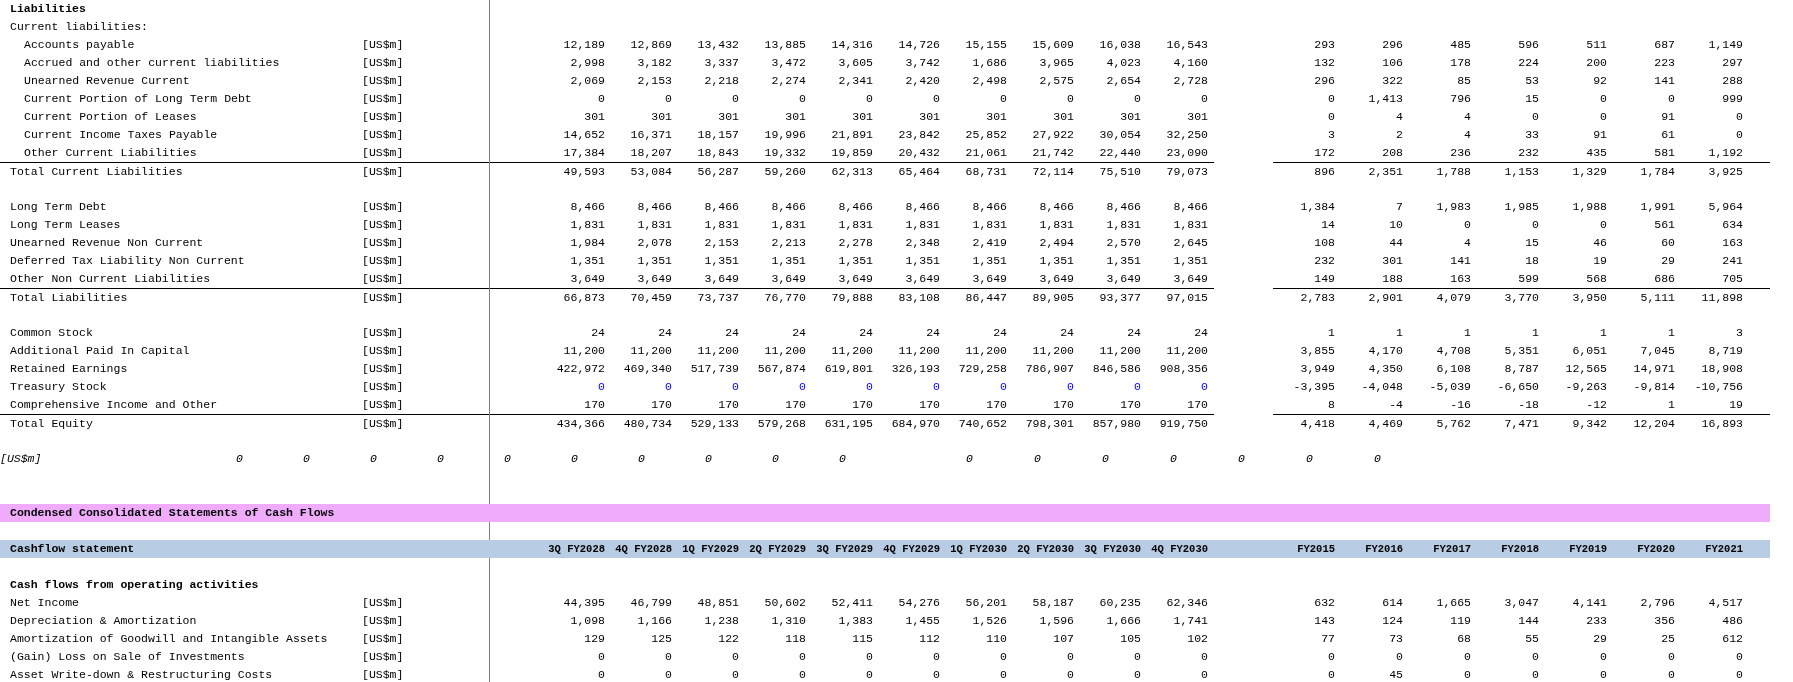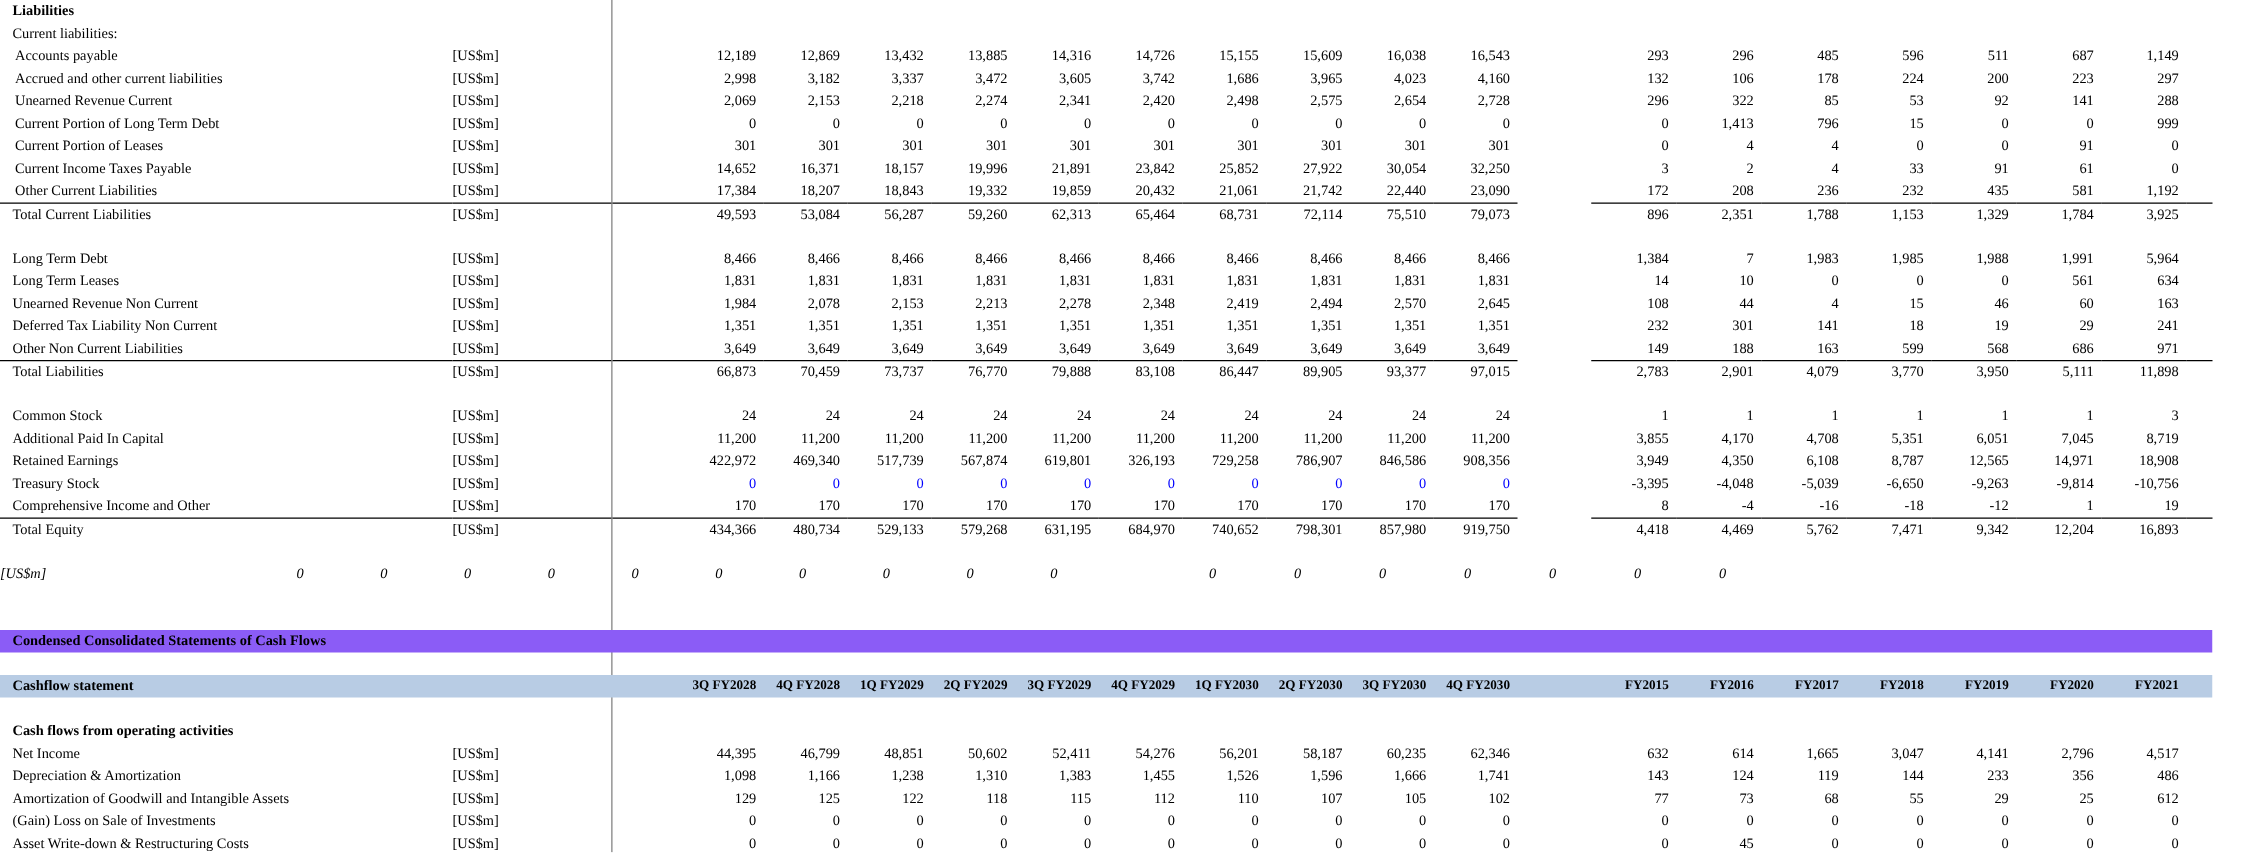--- a/index.html
+++ b/index.html
@@ -1,36 +1,36 @@
 <!DOCTYPE html>
 <html><head>
 <meta charset="utf-8">
 <style>
   html,body{margin:0;padding:0;background:#fff;}
   #stage{
     position:relative;width:1770px;height:682px;background:#ffffff;overflow:hidden;
-    font-family:Liberation Serif, serif;font-size:11.5px;color:#000;
+    font-family:Liberation Mono, monospace;font-size:11.5px;color:#000;
   }
   #vline{position:absolute;left:489px;top:0;width:1px;height:682px;background:#808080;}
   .row{display:flex;height:18px;line-height:18px;white-space:nowrap;}
   .c{flex:0 0 auto;box-sizing:border-box;overflow:hidden;}
   .label{width:362px;padding-left:10px;}
-  .label.ind1{padding-left:12px;}
+  .label.ind1{padding-left:24px;}
   .unit{width:128px;}
   .sp{width:54px;}
   .q{width:67px;text-align:right;padding-right:6px;}
   .gap{width:59px;}
   .fy{width:68px;text-align:right;padding-right:6px;}
   .fill{width:44px;}
   .row.heading .label{font-weight:700;}
   .row.total .c{border-top:1px solid #000;}
   .row.total .c.gap{border-top:none;}
   .row.check{font-style:italic;}
   .val.blue{color:#0000FF;}
-  .row.band{background:#8b5cf6;position:relative;z-index:2;font-weight:700;}
+  .row.band{background:#f0abfc;position:relative;z-index:2;font-weight:700;}
   .row.band .bandtext{padding-left:10px;}
   .row.colheader{background:#B8CCE4;position:relative;z-index:2;}
   .row.colheader .label{font-weight:700;}
   .hdr{font-weight:700;font-size:10.5px;}
 </style>
 </head>
 <body>
 
 <div id="stage">
   <div id="vline"></div>
@@ -348,21 +348,21 @@
         <div class="c q val">3,649</div>
         <div class="c q val">3,649</div>
         <div class="c q val">3,649</div>
         <div class="c gap"></div>
         <div class="c fy val">149</div>
         <div class="c fy val">188</div>
         <div class="c fy val">163</div>
         <div class="c fy val">599</div>
         <div class="c fy val">568</div>
         <div class="c fy val">686</div>
-        <div class="c fy val">971</div>
+        <div class="c fy val">705</div>
         <div class="c fill"></div>
       </div>
       <div class="row total">
         <div class="c label">Total Liabilities</div>
         <div class="c unit">[US$m]</div>
         <div class="c sp"></div>
         <div class="c q val">66,873</div>
         <div class="c q val">70,459</div>
         <div class="c q val">73,737</div>
         <div class="c q val">76,770</div>

